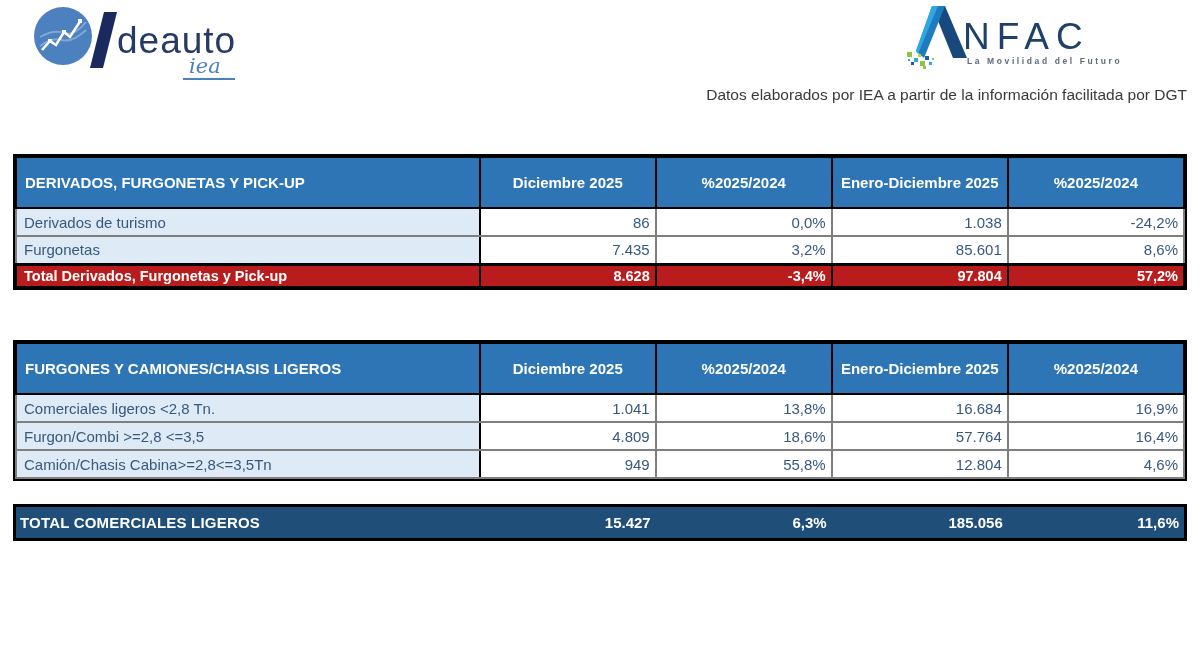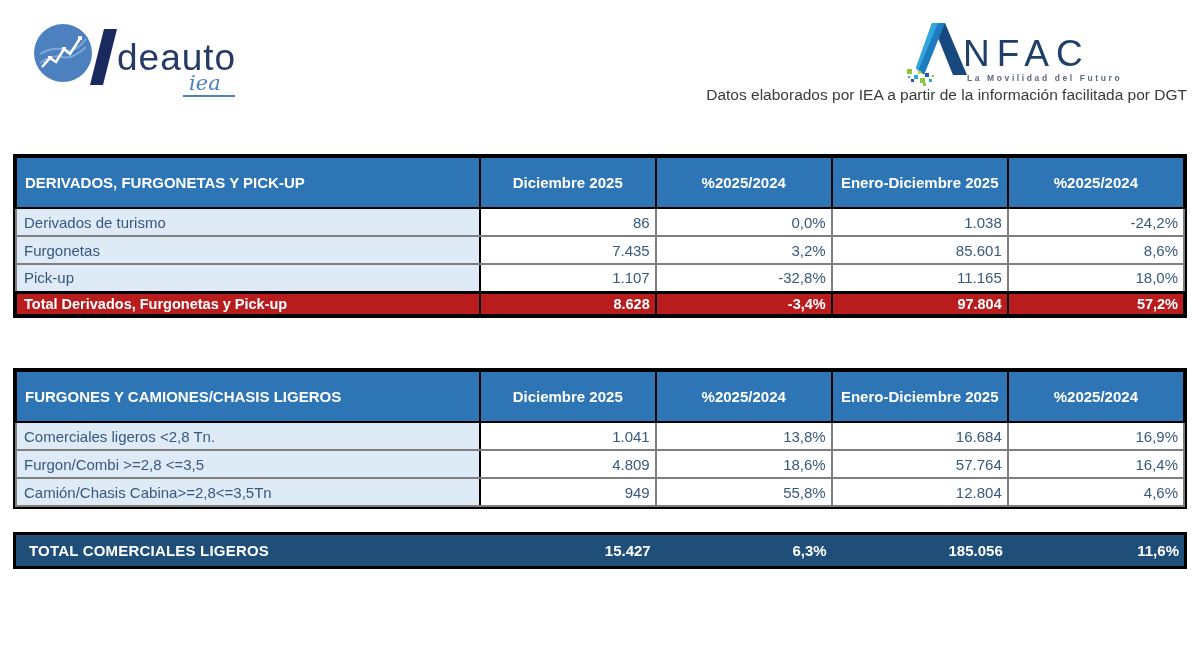--- a/index.html
+++ b/index.html
@@ -2,21 +2,21 @@
 <html><head>
 <meta charset="utf-8">
 <style>
   * { margin:0; padding:0; box-sizing:border-box; }
   html,body { width:1200px; height:666px; background:#fff; overflow:hidden;
               font-family:"Liberation Sans", sans-serif; }
   .page { width:1200px; height:666px; padding:0 13px; }
 
   
   .logo-row { display:flex; justify-content:space-between; align-items:flex-start;
-              height:80px; padding-top:21px; }
+              height:80px; padding-top:4px; }
   .ideauto { position:relative; width:260px; height:72px; margin-left:20px; }
   .ideauto .circle-svg { position:absolute; left:0; top:2px; }
   .ideauto .ibar { position:absolute; left:64px; top:8px; width:13px; height:56px;
                    background:#1b2a5e; transform:skewX(-14deg); }
   .ideauto .word { position:absolute; left:84px; top:16px; font-size:37px; color:#253a66;
                    letter-spacing:1px; font-weight:500; }
   .ideauto .script { position:absolute; left:150px; top:50px; font-size:21px; color:#4d80be;
                      font-style:italic; font-family:"DejaVu Serif", serif;
                      border-bottom:2px solid #4d80be; padding:0 14px 0 6px; }
   .anfac { position:relative; width:240px; height:72px; margin-right:42px; }
@@ -48,21 +48,21 @@
                    padding-left:7px; }
   tr.data td.val { background:#fff; text-align:right; padding-right:5px; }
   tr.total td { background:#b91c1c; color:#fff; font-weight:bold; height:23px;
                 border:2px solid #000; border-top:3px solid #000; font-size:14.5px; }
   tr.total td.lbl { text-align:left; padding-left:7px; }
   tr.total td.val { text-align:right; padding-right:5px; }
 
   
   .grand { margin-top:23px; height:37px; background:#1F4E79; border:3px solid #000;
            display:flex; align-items:center; color:#fff; font-weight:bold; font-size:15px; }
-  .grand .g-lbl { width:39.7%; text-align:left; padding-left:13px; letter-spacing:.2px; }
+  .grand .g-lbl { width:39.7%; text-align:left; padding-left:4px; letter-spacing:.2px; }
   .grand .g-val { width:15.07%; text-align:right; padding-right:5px; }
   .grand .g-val:last-child { width:15.09%; }
 </style>
 </head>
 <body>
 
 <div class="page">
 
   <div class="logo-row">
     <div class="ideauto">
@@ -128,27 +128,20 @@
         <td class="val">1.038</td>
         <td class="val">-24,2%</td>
       </tr>
       <tr class="data">
         <td class="lbl">Furgonetas</td>
         <td class="val">7.435</td>
         <td class="val">3,2%</td>
         <td class="val">85.601</td>
         <td class="val">8,6%</td>
       </tr>
-      <tr class="data">
-        <td class="lbl">Pick-up</td>
-        <td class="val">1.107</td>
-        <td class="val">-32,8%</td>
-        <td class="val">11.165</td>
-        <td class="val">18,0%</td>
-      </tr>
       <tr class="total">
         <td class="lbl">Total Derivados, Furgonetas y Pick-up</td>
         <td class="val">8.628</td>
         <td class="val">-3,4%</td>
         <td class="val">97.804</td>
         <td class="val">57,2%</td>
       </tr>
     </tbody>
       </table>
   </div>

